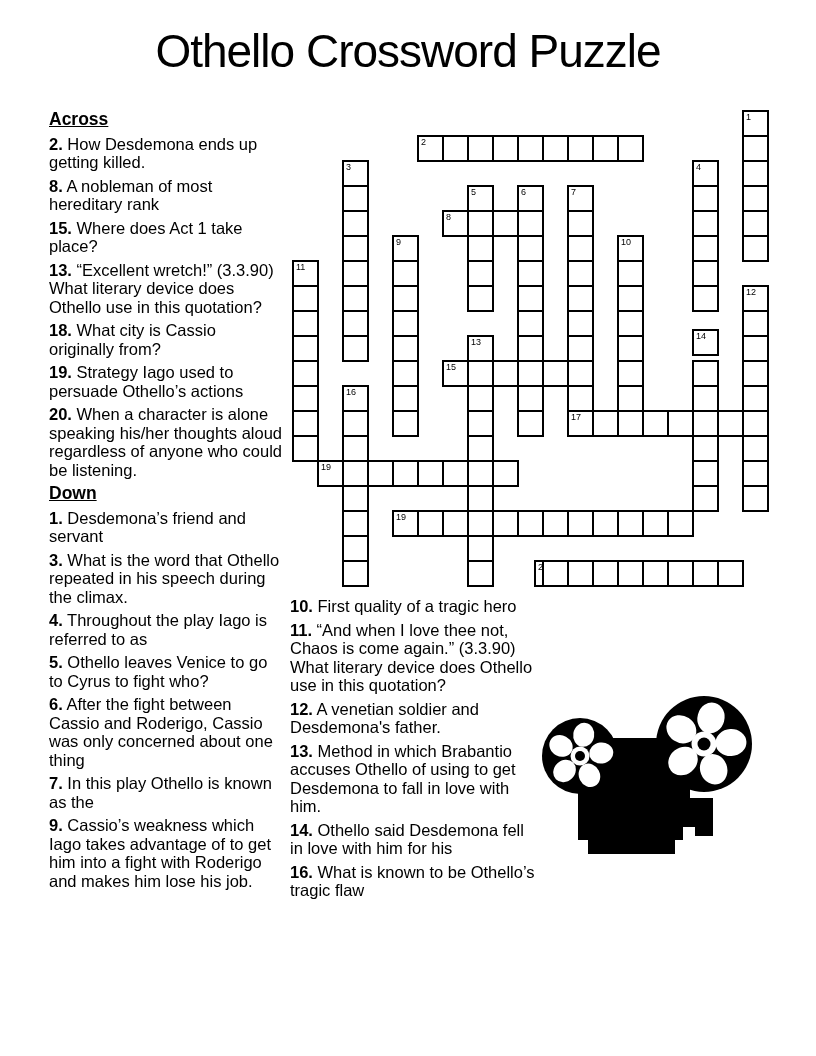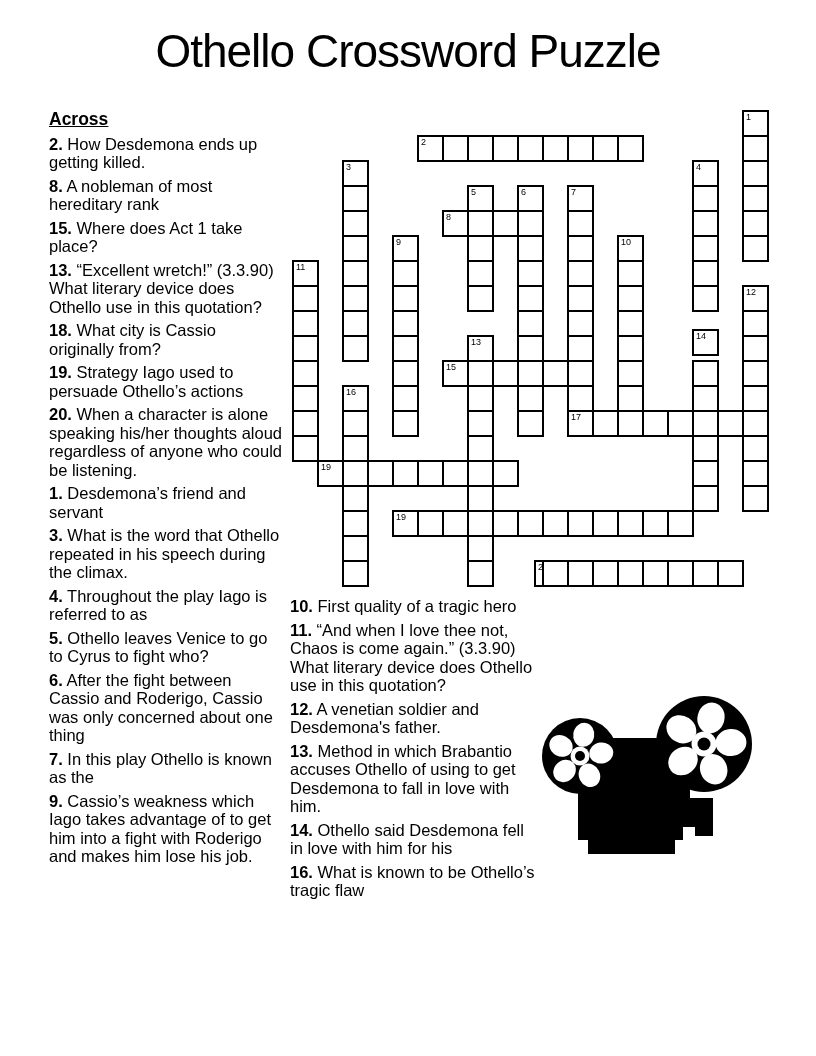--- a/index.html
+++ b/index.html
@@ -223,20 +223,21 @@
 
   <div class="clues" id="col1">
       <div class="hdr">Across</div>
       <p><b>2.</b> How Desdemona ends up getting killed.</p>
       <p><b>8.</b> A nobleman of most hereditary rank</p>
       <p><b>15.</b> Where does Act 1 take place?</p>
       <p><b>13.</b> “Excellent wretch!” (3.3.90) What literary device does Othello use in this quotation?</p>
       <p><b>18.</b> What city is Cassio originally from?</p>
       <p><b>19.</b> Strategy Iago used to persuade Othello’s actions</p>
       <p><b>20.</b> When a character is alone speaking his/her thoughts aloud regardless of anyone who could be listening.</p>
+      <div class="hdr">Down</div>
       <p><b>1.</b> Desdemona’s friend and servant</p>
       <p><b>3.</b> What is the word that Othello repeated in his speech during the climax.</p>
       <p><b>4.</b> Throughout the play Iago is referred to as</p>
       <p><b>5.</b> Othello leaves Venice to go to Cyrus to fight who?</p>
       <p><b>6.</b> After the fight between Cassio and Roderigo, Cassio was only concerned about one thing</p>
       <p><b>7.</b> In this play Othello is known as the</p>
       <p><b>9.</b> Cassio’s weakness which Iago takes advantage of to get him into a fight with Roderigo and makes him lose his job.</p>
     </div>
   <div class="clues" id="col2">
       <p><b>10.</b> First quality of a tragic hero</p>

